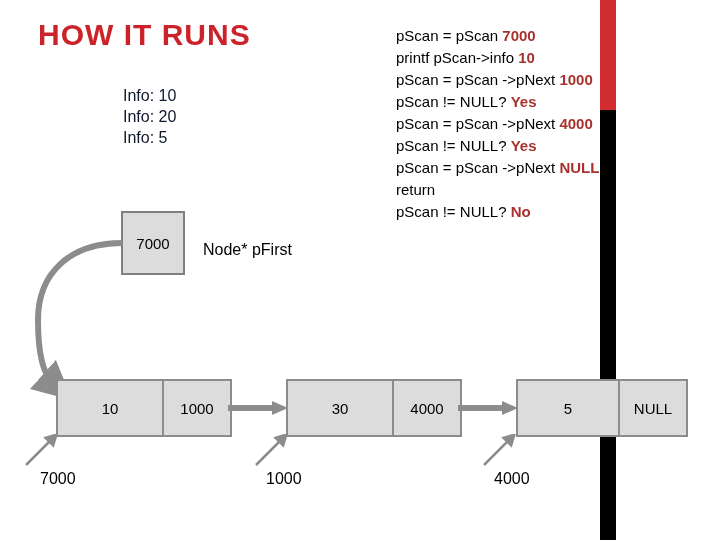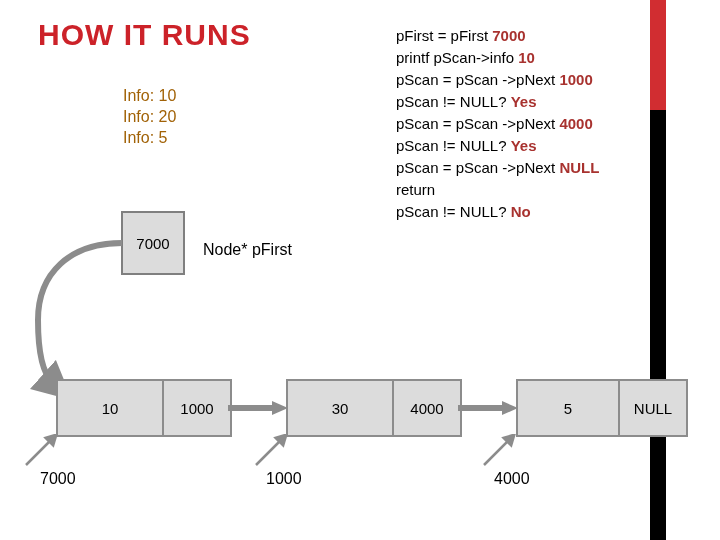--- a/index.html
+++ b/index.html
@@ -3,21 +3,21 @@
 <meta charset="utf-8">
 <style>
   html,body{margin:0;padding:0;}
   body{
     width:720px;height:540px;
     background:#ffffff;
     font-family:"Liberation Sans",sans-serif;
     overflow:hidden;
     position:relative;
   }
-  .slide{position:absolute;left:0;top:0;width:666px;height:540px;}
+  .slide{position:absolute;left:0;top:0;width:616px;height:540px;}
 
   
   .edge-red{
     position:absolute;right:0;top:0;width:16px;height:110px;
     background:#D12D31;
   }
   .edge-black{
     position:absolute;right:0;top:110px;width:16px;height:430px;
     background:#000000;
   }
@@ -26,21 +26,21 @@
   .title{
     position:absolute;left:38px;top:18px;
     font-size:30px;font-weight:bold;letter-spacing:1px;
     color:#CC2229;
     white-space:nowrap;
   }
 
   
   .info-block{
     position:absolute;left:123px;top:85px;
-    font-size:16px;color:#a16207;line-height:21px;
+    font-size:16px;color:#0f172a;line-height:21px;
   }
   .info-line{white-space:nowrap;}
 
   
   .trace{
     position:absolute;left:396px;top:25px;
     font-size:15px;line-height:22px;color:#000000;
   }
   .trace-line{white-space:nowrap;}
   .trace-line .val{color:#A8322F;font-weight:bold;}
@@ -111,21 +111,21 @@
   <div class="title">HOW IT RUNS</div>
 
   <div class="info-block">
     <div class="info-line">Info: 10</div>
     <div class="info-line">Info: 20</div>
     <div class="info-line">Info: 5</div>
   </div>
 
   <div class="trace">
     <div class="trace-line">
-      <span>pFirst = pFirst</span>
+      <span>pScan = pScan</span>
       <span class="val">7000</span>
     </div>
     <div class="trace-line">
       <span>printf pScan-&gt;info</span>
       <span class="val">10</span>
     </div>
     <div class="trace-line">
       <span>pScan = pScan -&gt;pNext</span>
       <span class="val">1000</span>
     </div>

